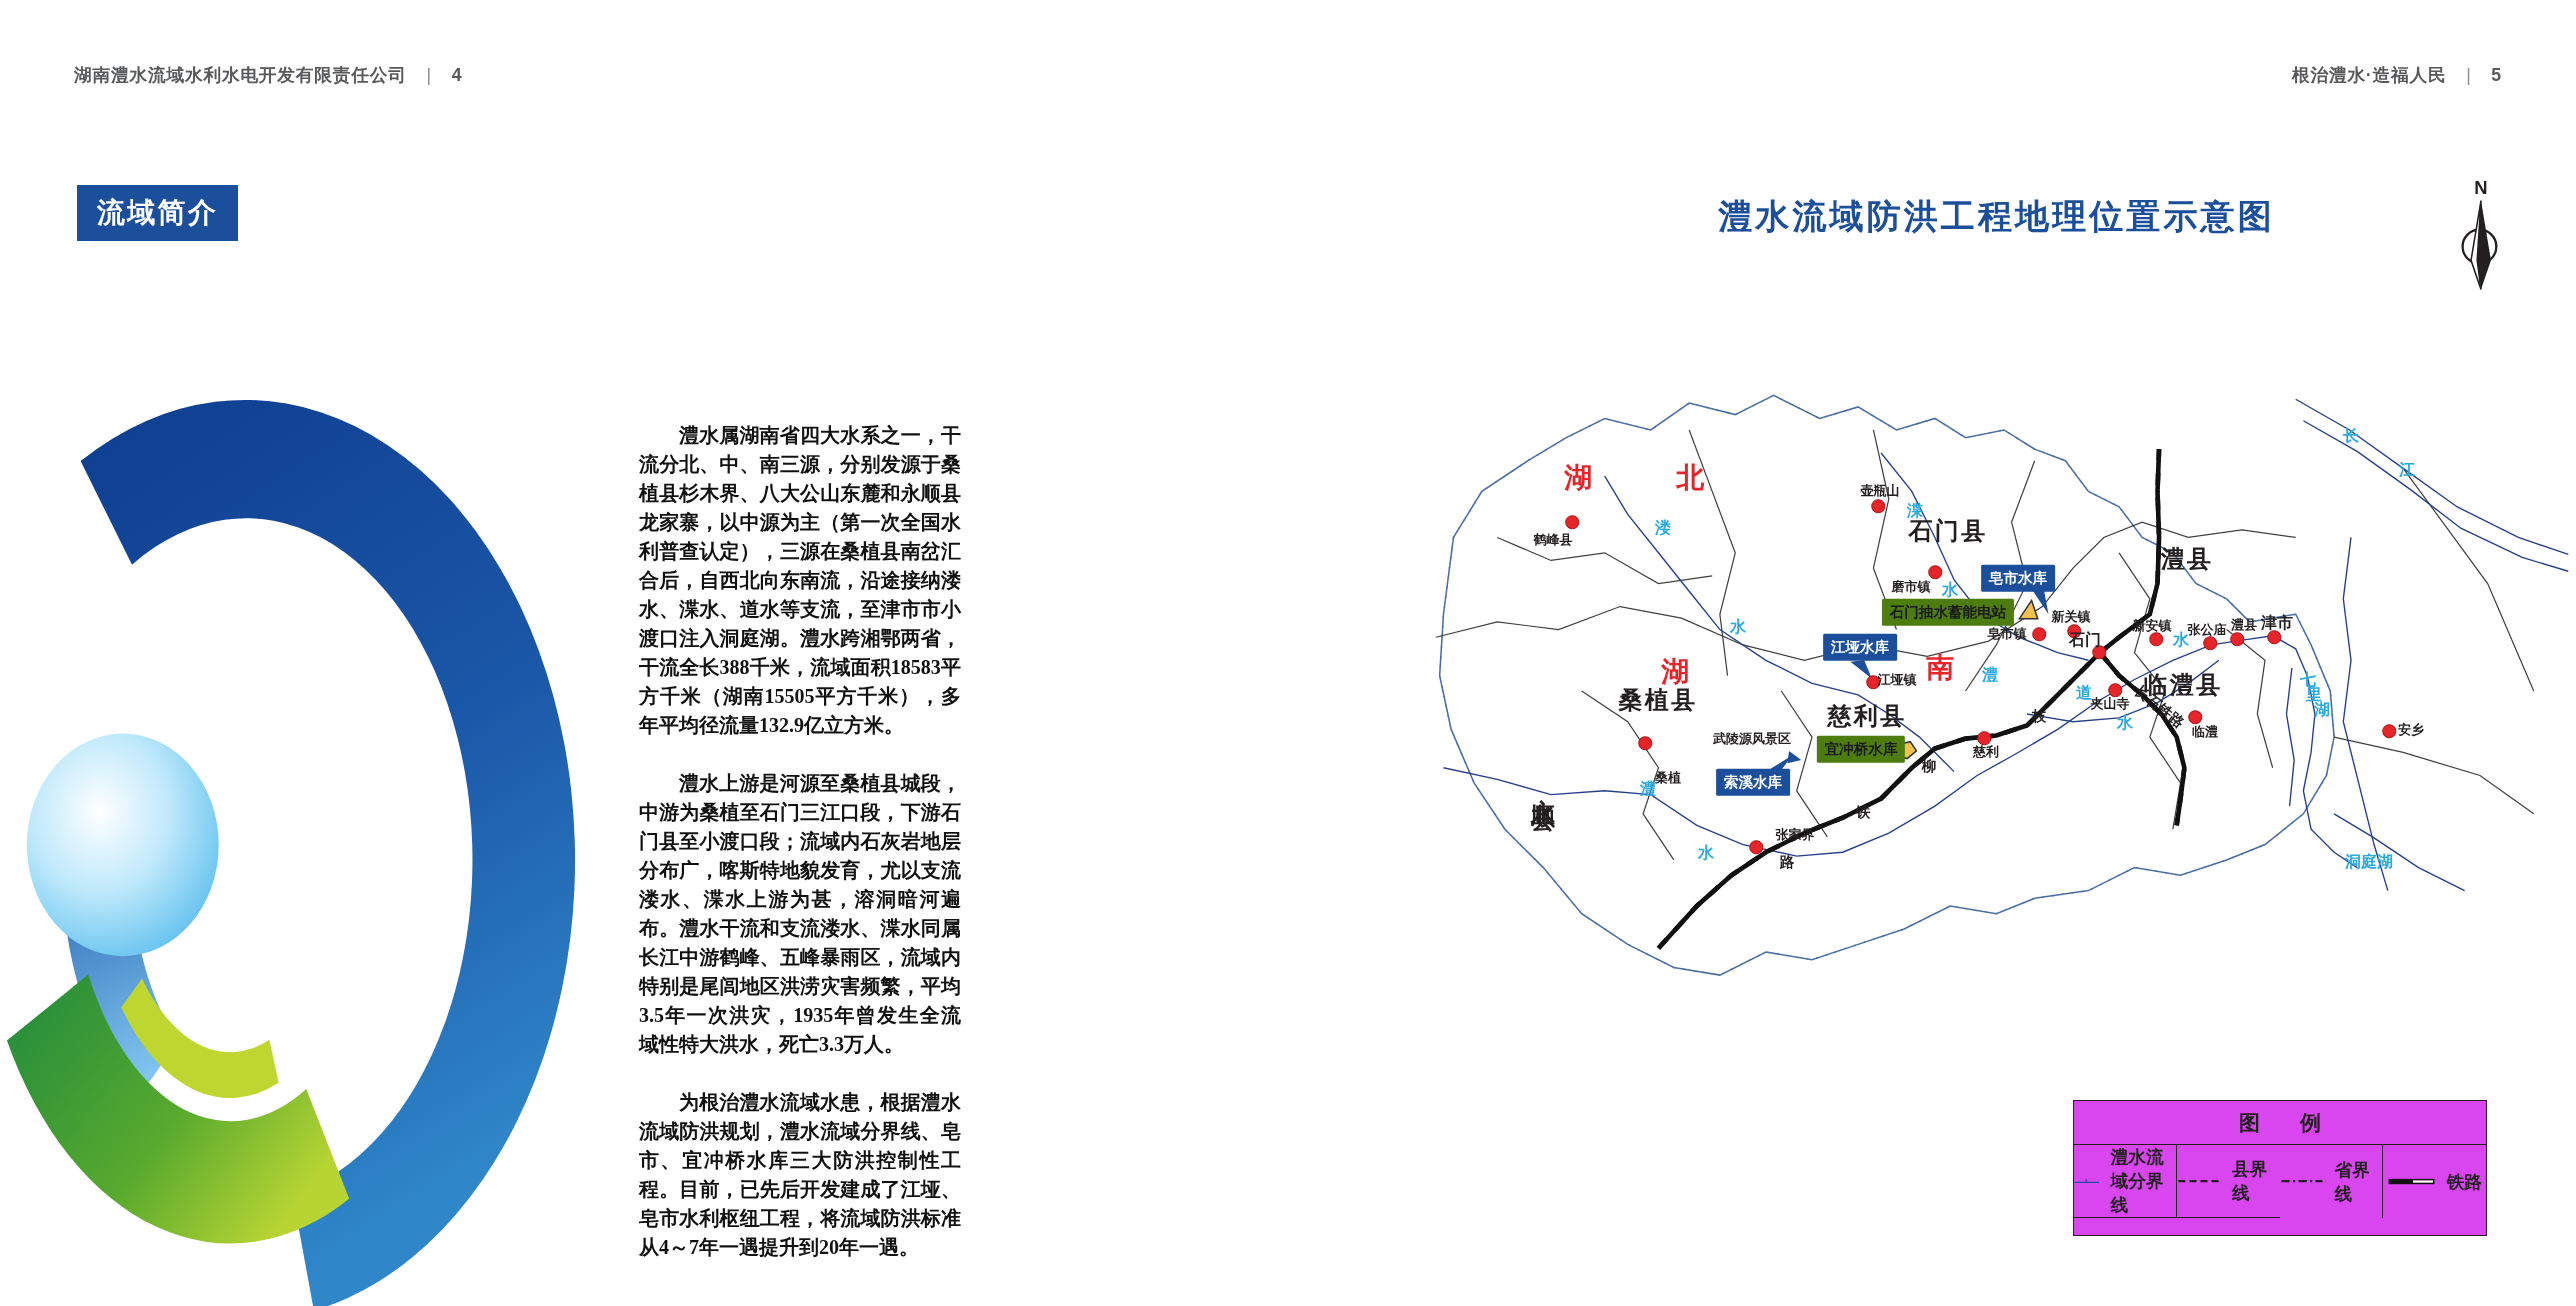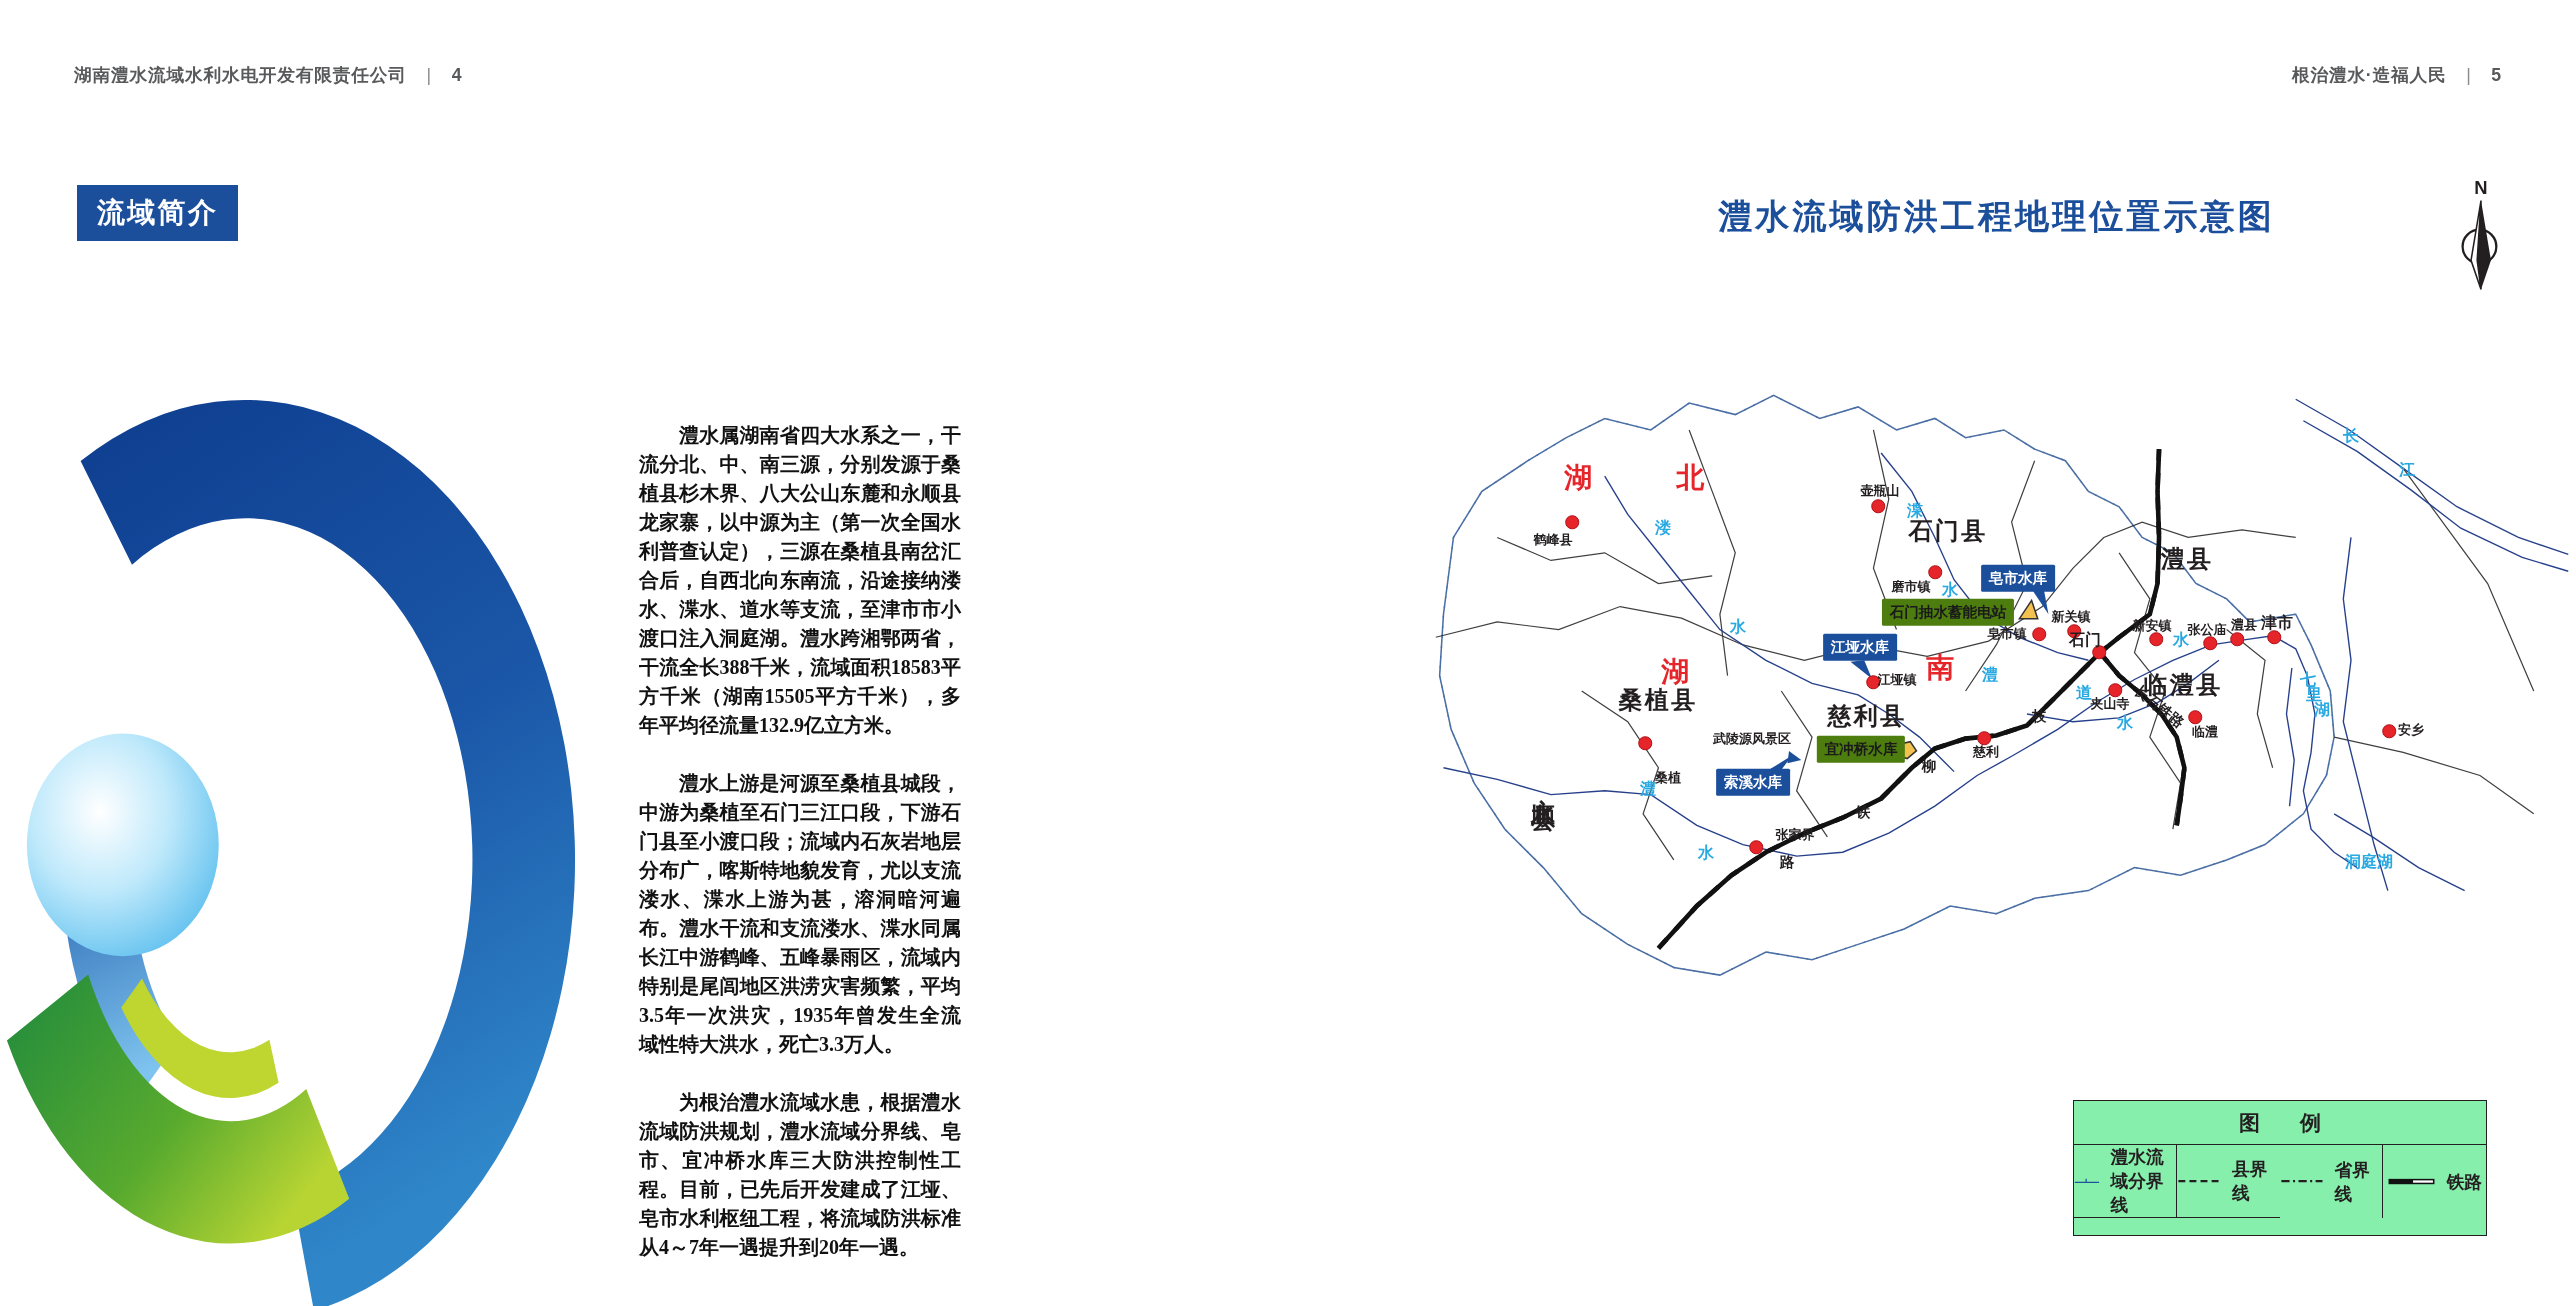--- a/index.html
+++ b/index.html
@@ -34,21 +34,21 @@
   .lbl-water{color:#29a9e1;font-size:16px;}
   .lbl-rail{color:#231f20;font-size:14.6px;}
   .lbl-poi{color:#231f20;font-size:13px;}
   .town-dot{position:absolute;width:11.5px;height:11.5px;border-radius:50%;background:#e5252a;
     border:1.5px solid #b01116;transform:translate(-50%,-50%);}
   .callout{position:absolute;transform:translate(-50%,-50%);white-space:nowrap;font-weight:bold;
     padding:3.8px 7.7px;font-size:14.6px;border-radius:1.5px;}
   .callout.blue{background:#1b4e9b;color:#ffffff;}
   .callout.orange{background:#4d7c0f;color:#1a1a1a;}
   
-  #legend{position:absolute;left:2073px;top:1100px;width:412px;height:134px;border:1.5px solid #231f20;background:#86efac;}
+  #legend{position:absolute;left:2073px;top:1100px;width:412px;height:134px;border:1.5px solid #231f20;background:#d946ef;}
   #legend .title{height:43px;line-height:43px;text-align:center;font-size:21px;font-weight:bold;
     letter-spacing:17px;border-bottom:1.5px solid #231f20;text-indent:17px;}
   #legend .grid{display:grid;grid-template-columns:1fr 1fr 1fr 1fr;grid-template-rows:1fr 1fr;height:90px;}
   #legend .cell{display:flex;align-items:center;justify-content:center;gap:10.7px;
     border-right:1.5px solid #231f20;border-bottom:1.5px solid #231f20;font-size:17.7px;font-weight:bold;}
   #legend .cell:nth-child(2n){border-right:none;}
   #legend .cell:nth-child(3),#legend .cell:nth-child(4){border-bottom:none;}
 </style>
 </head>
 <body>

